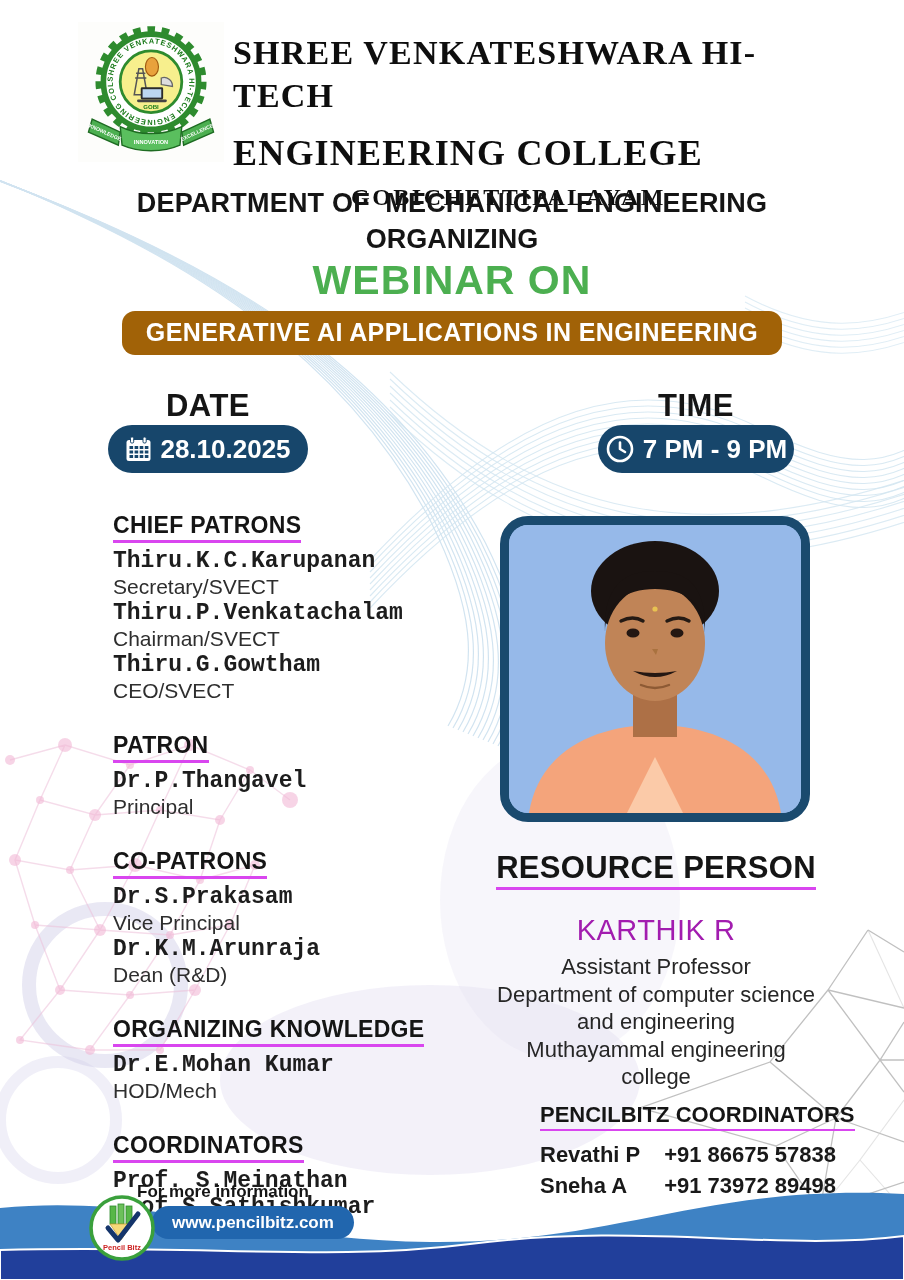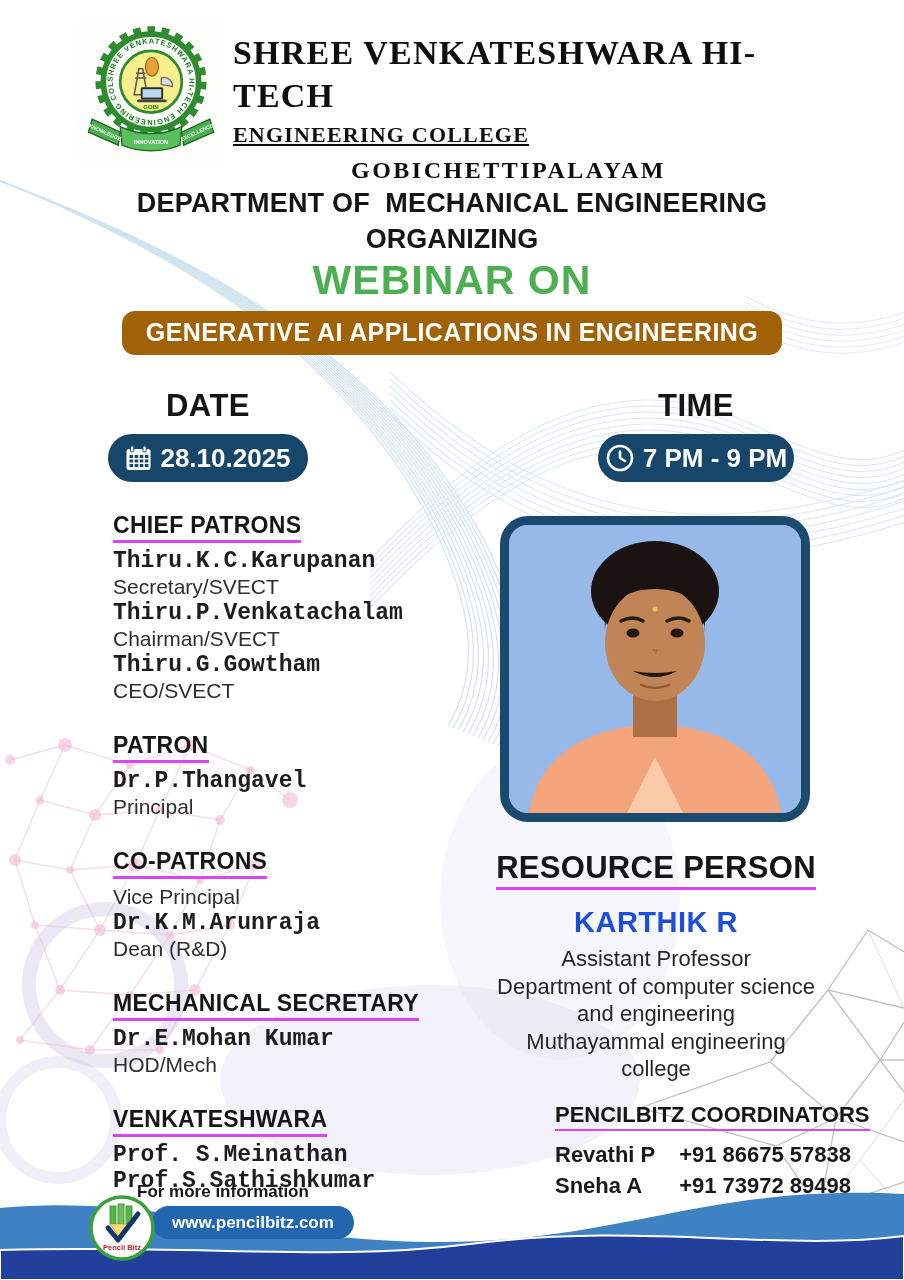--- a/index.html
+++ b/index.html
@@ -8,59 +8,59 @@
     background:#ffffff;overflow:hidden;
     font-family:"Liberation Sans","DejaVu Sans",sans-serif;color:#151515;
   }
   .bg,.waves{position:absolute;left:0;top:0;pointer-events:none;}
   .layer{position:absolute;z-index:2;}
 
   
   .logo-box{left:78px;top:22px;width:146px;height:140px;background:#fdfdfb;}
   .title-block{left:233px;top:32px;width:600px;font-family:"Liberation Serif","DejaVu Serif",serif;font-weight:700;color:#0e0e0e;}
   .title-l1{font-size:34px;letter-spacing:1.2px;line-height:1.25;}
-  .title-l2{font-size:22px;letter-spacing:1.2px;line-height:1.25;margin-top:4px;text-decoration:underline;}
+  .title-l2{font-size:36px;letter-spacing:1.2px;line-height:1.25;margin-top:14px;}
   .title-l3{font-size:24px;letter-spacing:2.5px;margin-top:8px;text-indent:118px;}
 
   
   .event-block{top:188px;left:0;width:904px;text-align:center;}
   .dept{font-size:27px;font-weight:800;letter-spacing:.2px;white-space:pre-wrap;font-stretch:condensed;}
   .organizing{font-size:27px;font-weight:800;margin-top:5px;font-stretch:condensed;}
   .webinar-on{font-size:41px;font-weight:800;color:#4caf50;letter-spacing:1px;margin-top:2px;font-stretch:condensed;}
   .topic-pill{display:inline-block;margin-top:7px;background:#a16207;color:#fff;
     font-size:25px;font-weight:800;letter-spacing:.4px;padding:7px 24px 8px;border-radius:13px;font-stretch:condensed;}
 
   
   .date-group{left:108px;top:388px;width:200px;text-align:center;}
   .time-group{left:598px;top:388px;width:196px;text-align:center;}
   .sched-label{font-size:31px;font-weight:800;letter-spacing:.5px;font-stretch:condensed;}
-  .sched-pill{margin-top:10px;height:48px;border-radius:24px;background:#17466b;color:#fff;
+  .sched-pill{margin-top:1px;height:48px;border-radius:24px;background:#17466b;color:#fff;
     display:flex;align-items:center;justify-content:center;gap:8px;font-size:26px;font-weight:700;font-stretch:condensed;}
 
   
   .committee{left:113px;top:512px;width:370px;}
   .c-section{margin-bottom:28px;}
   .c-heading{font-size:23px;font-weight:800;letter-spacing:.3px;margin-bottom:5px;}
   .ul{border-bottom:3px solid #d946ef;padding-bottom:1px;display:inline-block;}
   .c-name{font-size:23px;font-weight:600;line-height:26px;color:#1d1d1d;font-family:Liberation Mono, monospace;}
   .c-role{font-size:21px;font-weight:400;line-height:26px;color:#2e2e2e;}
 
   
   .photo-card{left:500px;top:516px;width:310px;height:306px;border:9px solid #1a4a6e;border-radius:28px;
     box-sizing:border-box;background:#96b9e9;overflow:hidden;}
 
   
   .resource{left:478px;top:850px;width:356px;text-align:center;}
   .rp-heading{font-size:31px;font-weight:800;letter-spacing:.3px;}
   .rp-heading .ul{border-bottom-width:3px;}
-  .rp-name{font-size:29px;font-weight:700;color:#1d4ed8;margin-top:16px;letter-spacing:.5px;}
+  .rp-name{font-size:29px;font-weight:400;color:#a21caf;margin-top:24px;letter-spacing:.5px;}
   .rp-lines{margin:6px auto 0;width:330px;font-size:22px;font-weight:500;color:#262626;line-height:1.25;}
 
   
-  .pencilbitz{left:555px;top:1102px;width:330px;}
+  .pencilbitz{left:540px;top:1102px;width:330px;}
   .pb-heading{font-size:22px;font-weight:800;margin-bottom:8px;font-stretch:condensed;}
   .pb-heading .ul{border-bottom-width:2px;}
   .pb-row{font-size:22px;font-weight:700;line-height:31px;font-stretch:condensed;color:#191919;}
   .pb-name{display:inline-block;min-width:118px;}
 
   
   .info-label{left:137px;top:1182px;font-size:17px;font-weight:800;}
   .site-pill{left:152px;top:1206px;height:33px;line-height:33px;padding:0 20px;border-radius:17px;
     background:#2166ae;color:#fff;font-size:17px;font-weight:700;display:inline-block;cursor:pointer;}
   .pb-logo{left:88px;top:1194px;}
@@ -258,33 +258,34 @@
     </div>
 
     <div class="c-section">
       <div class="c-heading"><span class="ul">PATRON</span></div>
       <div class="c-name">Dr.P.Thangavel</div>
       <div class="c-role">Principal</div>
     </div>
 
     <div class="c-section">
       <div class="c-heading"><span class="ul">CO-PATRONS</span></div>
+      <div class="c-name">Dr.S.Prakasam</div>
       <div class="c-role">Vice Principal</div>
       <div class="c-name">Dr.K.M.Arunraja</div>
       <div class="c-role">Dean (R&amp;D)</div>
     </div>
 
     <div class="c-section">
-      <div class="c-heading"><span class="ul">MECHANICAL SECRETARY</span></div>
+      <div class="c-heading"><span class="ul">ORGANIZING KNOWLEDGE</span></div>
       <div class="c-name">Dr.E.Mohan Kumar</div>
       <div class="c-role">HOD/Mech</div>
     </div>
 
     <div class="c-section">
-      <div class="c-heading"><span class="ul">VENKATESHWARA</span></div>
+      <div class="c-heading"><span class="ul">COORDINATORS</span></div>
       <div class="c-name">Prof. S.Meinathan</div>
       <div class="c-name">Prof.S.Sathishkumar</div>
     </div>
   </div>
 
   <div class="layer photo-card">
     <svg width="292" height="288" viewBox="0 0 292 288">
       <rect width="292" height="288" fill="#96b9e9"></rect>
       <path d="M20,288 C30,226 86,200 146,200 C206,200 262,226 272,288 Z" fill="#f4a47b"></path>
       <path d="M118,288 L146,232 L174,288 Z" fill="#fbcaa8"></path>

